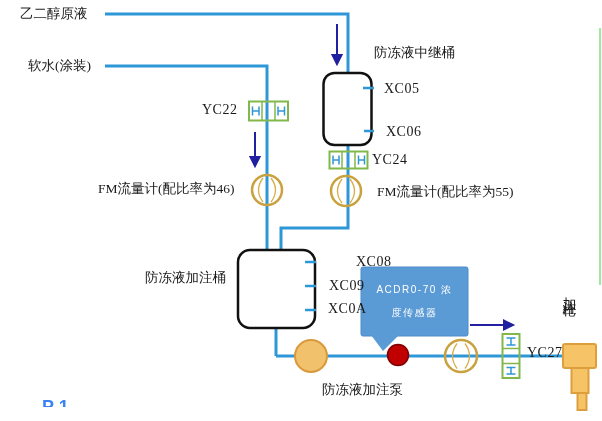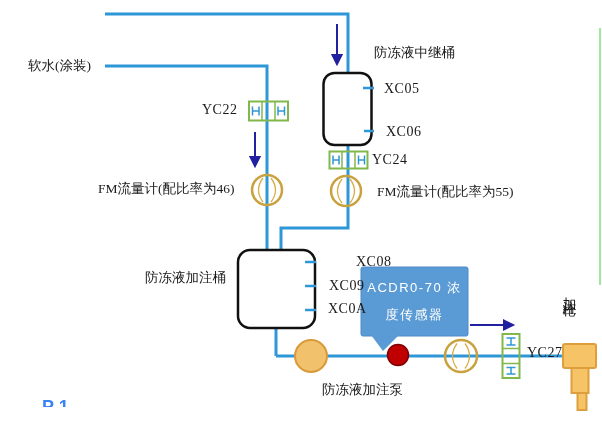--- a/index.html
+++ b/index.html
@@ -22,21 +22,21 @@
     position:relative;width:602px;height:421px;background:#ffffff;overflow:hidden;
     font-family:"Liberation Serif","DejaVu Serif",serif;color:var(--ink);
   }
   #diagram-svg{position:absolute;left:0;top:0;}
   .lbl{position:absolute;white-space:nowrap;line-height:1.15;}
   .cn{font-size:13.5px;}
   .code{font-size:14px;letter-spacing:.5px;}
   .callout-text{
     position:absolute;left:361px;top:267px;width:107px;height:69px;
     display:flex;flex-direction:column;align-items:center;justify-content:center;gap:9px;
-    color:#ffffff;font-size:13px;letter-spacing:1.5px;
+    color:#ffffff;font-size:10px;letter-spacing:1.5px;
     font-family:"Liberation Sans","DejaVu Sans",sans-serif;
   }
   .vertical{writing-mode:vertical-rl;text-orientation:upright;letter-spacing:3px;}
   .pagemark{
     position:absolute;left:42px;top:397px;height:10px;overflow:hidden;
     color:#3b82f6;font-weight:bold;font-size:18px;
     font-family:"Liberation Sans","DejaVu Sans",sans-serif;
   }
 </style>
 </head>
@@ -144,20 +144,21 @@
       <polygon points="504,320.5 504,329.5 513,325"></polygon>
     </g>
 
     <g fill="var(--gun-fill)" stroke="var(--gun-edge)" stroke-width="2">
       <rect x="563" y="344" width="33" height="24" rx="2"></rect>
       <rect x="571.5" y="368" width="17" height="25"></rect>
       <rect x="577.5" y="393" width="9" height="17"></rect>
     </g>
   </svg>
 
+  <div class="lbl cn" style="left:20px;top:6px;">乙二醇原液</div>
   <div class="lbl cn" style="left:28px;top:58px;">软水(涂装)</div>
 
   <div class="lbl code" style="left:202px;top:102px;">YC22</div>
   <div class="lbl code" style="left:372px;top:152px;">YC24</div>
   <div class="lbl code" style="left:527px;top:315px;margin-top:30px;">YC27</div>
 
   <div class="lbl cn" style="left:362px;top:45px;margin-left:12px;">防冻液中继桶</div>
   <div class="lbl code" style="left:384px;top:81px;">XC05</div>
   <div class="lbl code" style="left:386px;top:124px;">XC06</div>
 

